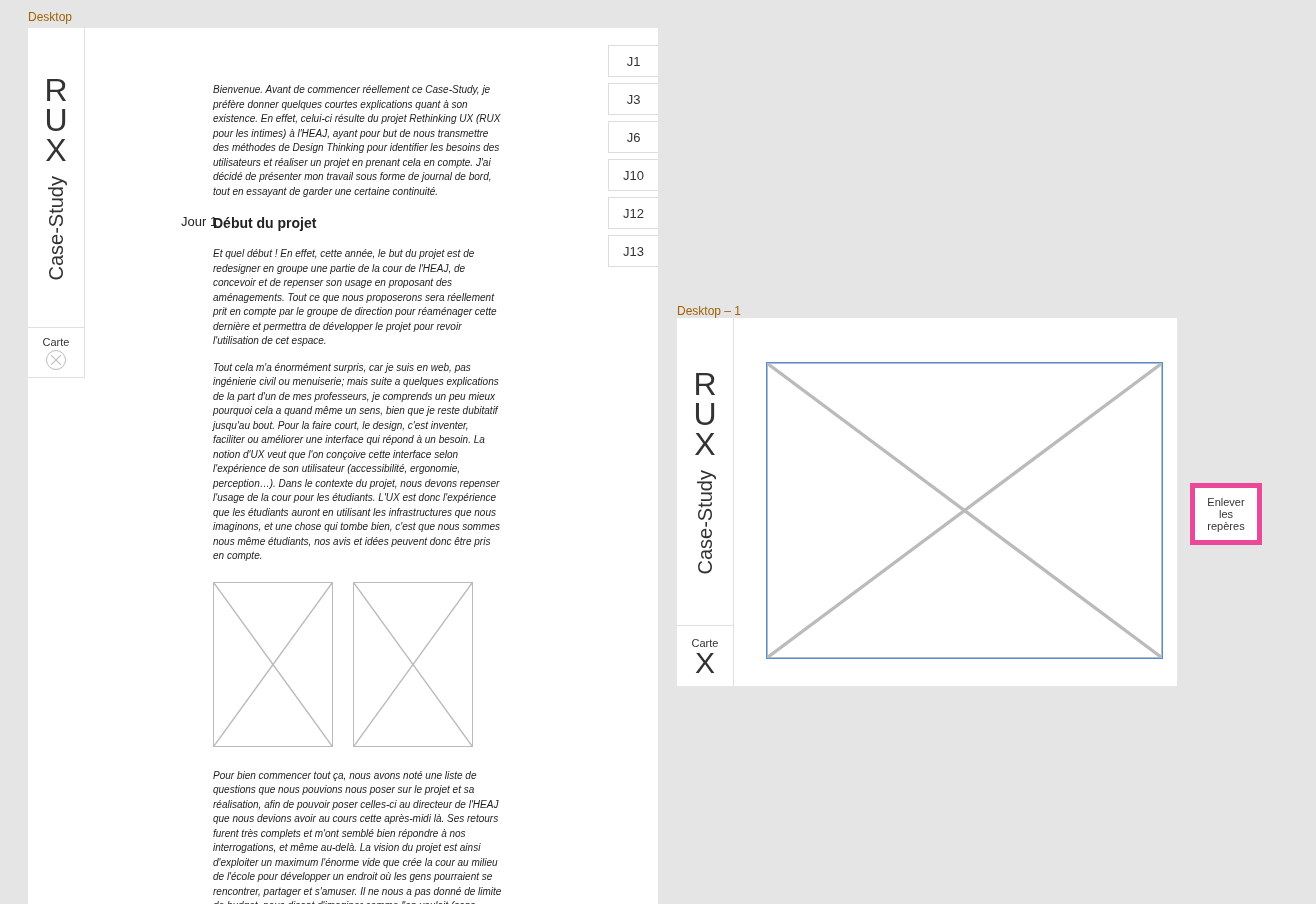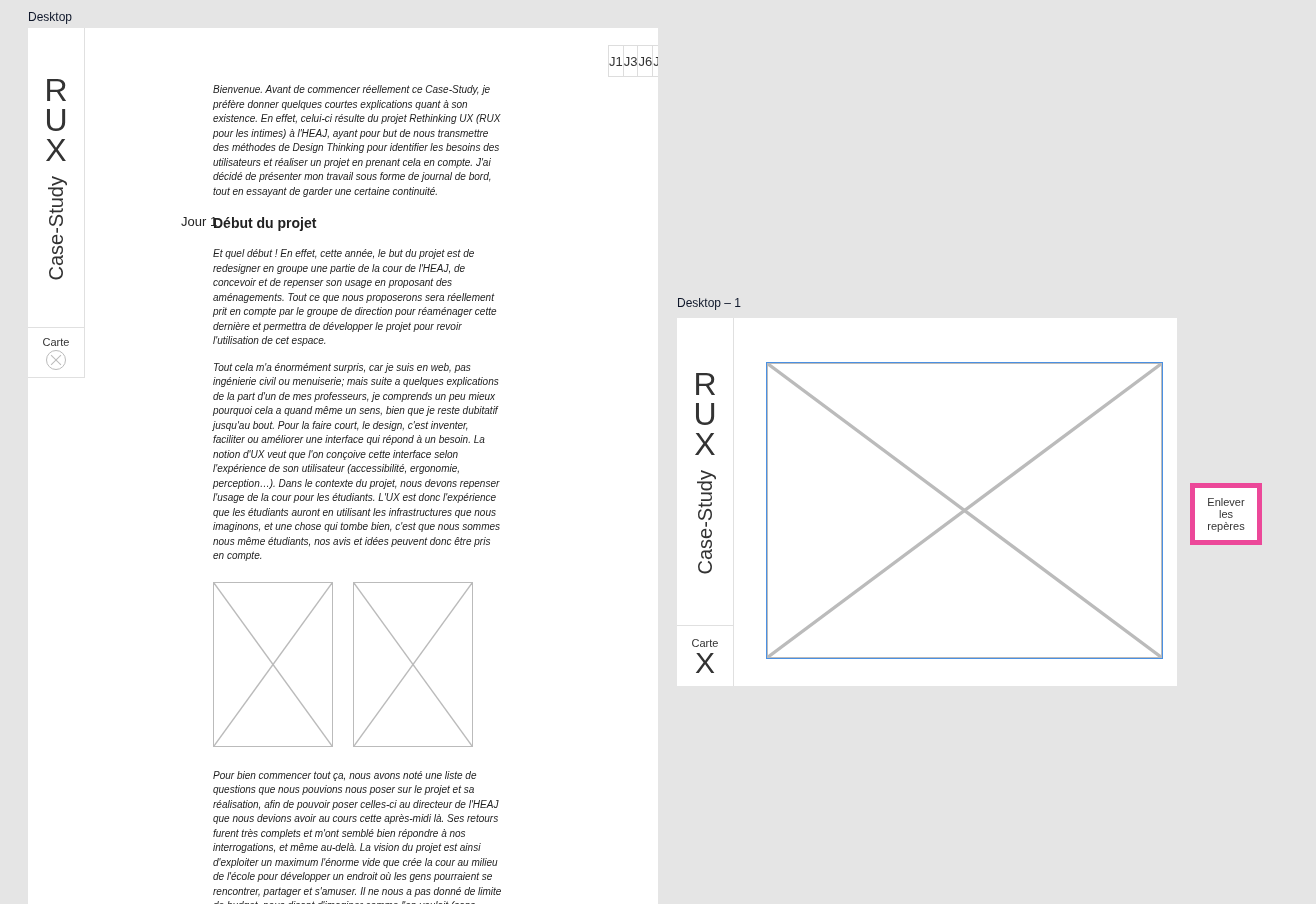--- a/index.html
+++ b/index.html
@@ -10,24 +10,24 @@
     height: 904px;
     overflow: hidden;
     position: relative;
     font-size: 12px;
     color: #333;
   }
 
   .frame-label {
     position: absolute;
     font-size: 12px;
-    color: #0f172a;
+    color: #a16207;
   }
   .frame-label.l1 { left: 28px; top: 10px; }
-  .frame-label.l2 { left: 677px; top: 296px; }
+  .frame-label.l2 { left: 677px; top: 304px; }
 
   
   .artboard1 {
     position: absolute;
     left: 28px;
     top: 28px;
     width: 630px;
     height: 876px;
     background: #fff;
     overflow: hidden;
@@ -122,21 +122,21 @@
   }
   .xbox svg { position:absolute; inset:0; width:100%; height:100%; }
   .xbox line { stroke:#bbb; stroke-width:1; }
 
   .nav-col {
     position: absolute;
     right: 0;
     top: 17px;
     width: 50px;
     display: flex;
-    flex-direction: row;
+    flex-direction: column;
   }
   .nav-item {
     border: 1px solid #ddd;
     border-right: none;
     margin-bottom: 6px;
     height: 32px;
     display: flex;
     align-items: center;
     justify-content: center;
     font-size: 13px;

